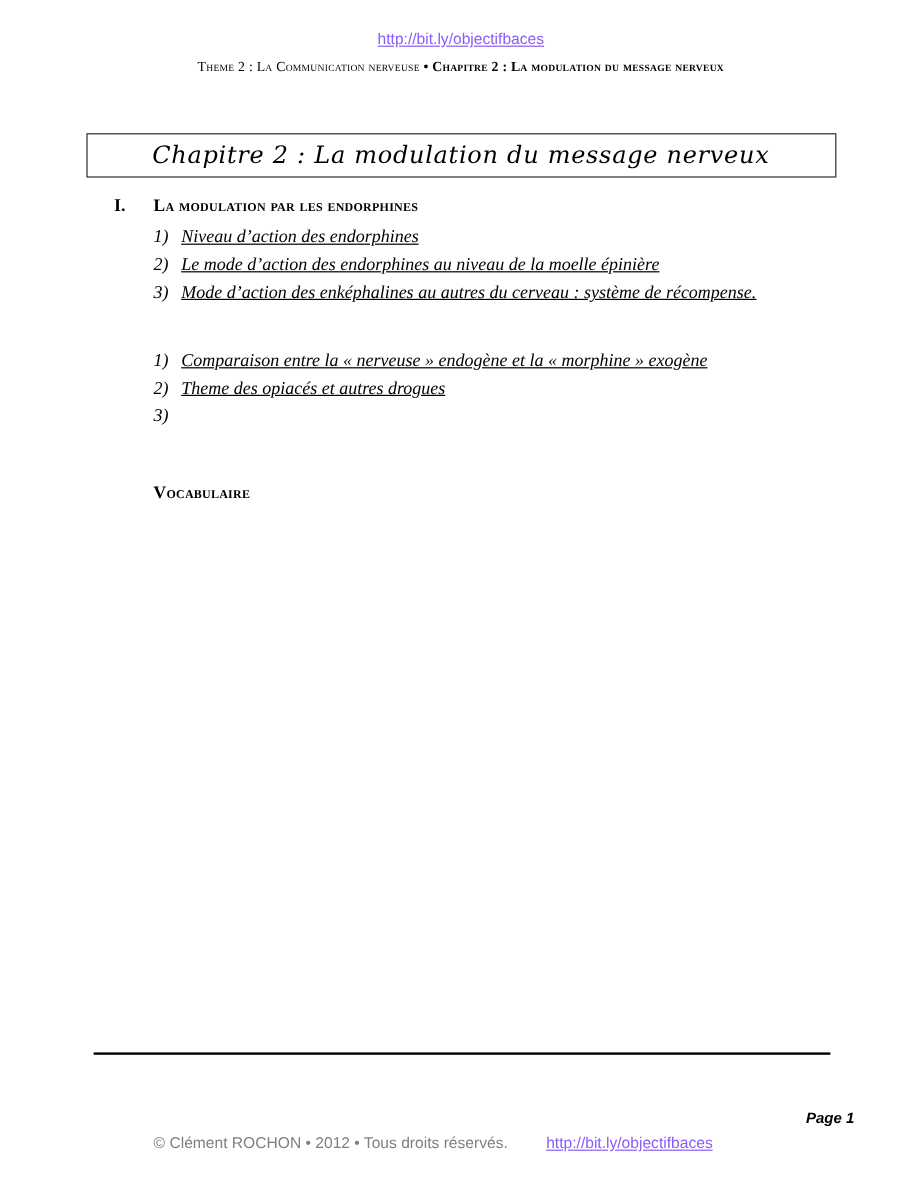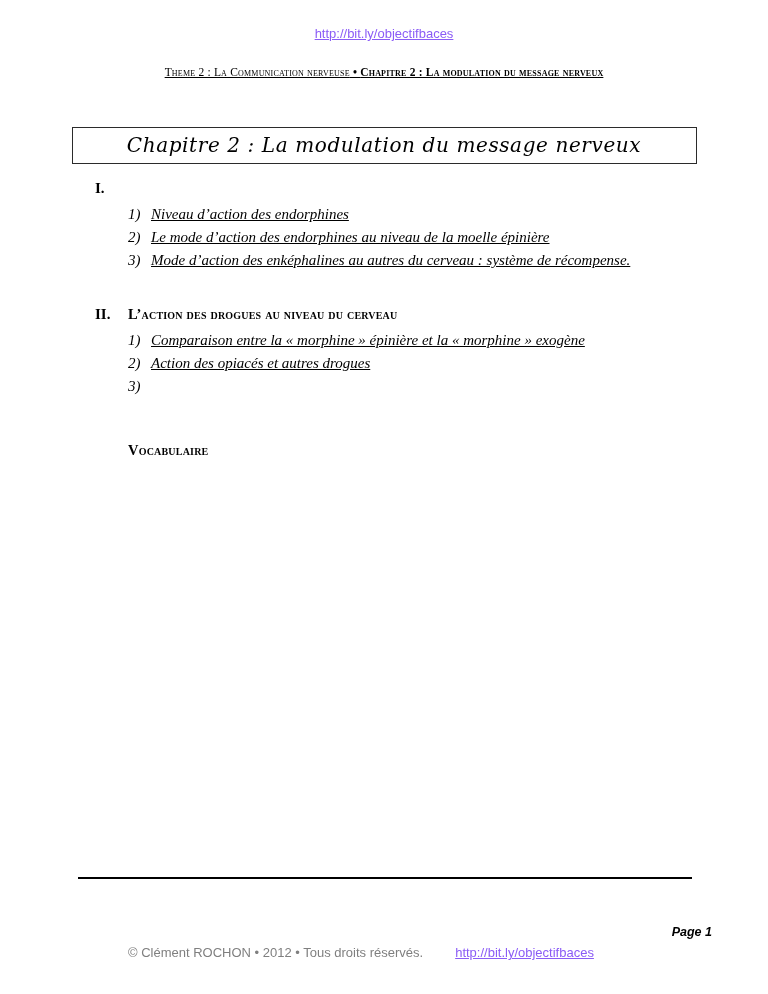--- a/index.html
+++ b/index.html
@@ -19,27 +19,26 @@
   .link {
     color: #8b5cf6;
     text-decoration: underline;
     font-family: "Liberation Sans", sans-serif;
     font-size: 13px;
     cursor: pointer;
   }
 
   
   .header-line {
-    margin-top: 24px;
+    margin-top: 8px;
     text-align: center;
     font-variant: small-caps;
     font-size: 11.5px;
     letter-spacing: 0.2px;
     white-space: nowrap;
-    text-decoration: underline;
   }
   .header-line .bold { font-weight: bold; }
 
   
   .title-box {
     margin: 49px auto 0 auto;
     width: 625px;
     border: 1px solid #2b2b2b;
     padding: 5px 4px 6px 4px;
     text-align: center;
@@ -134,50 +133,47 @@
 
   <div class="title-box">
     <span class="title-text">Chapitre 2 : La modulation du message nerveux</span>
   </div>
 
   <div class="content">
 
     <div class="section section-1">
       <div class="section-heading-row">
         <span class="sec-numeral">I.</span>
+        <span class="sec-heading">La modulation par les endorphines</span>
       </div>
       <div class="items">
         <div class="item">
           <span class="item-num">1)</span>
           <span class="item-text">Niveau d’action des endorphines</span>
         </div>
         <div class="item">
           <span class="item-num">2)</span>
           <span class="item-text">Le mode d’action des endorphines au niveau de la moelle épinière</span>
         </div>
         <div class="item">
           <span class="item-num">3)</span>
           <span class="item-text">Mode d’action des enképhalines au autres du cerveau : système de récompense.</span>
         </div>
       </div>
     </div>
 
     <div class="section section-2">
-      <div class="section-heading-row">
-        <span class="sec-numeral">II.</span>
-        <span class="sec-heading">L’action des drogues au niveau du cerveau</span>
-      </div>
       <div class="items">
         <div class="item">
           <span class="item-num">1)</span>
-          <span class="item-text">Comparaison entre la « morphine » épinière et la « morphine » exogène</span>
+          <span class="item-text">Comparaison entre la « nerveuse » endogène et la « morphine » exogène</span>
         </div>
         <div class="item">
           <span class="item-num">2)</span>
-          <span class="item-text">Action des opiacés et autres drogues</span>
+          <span class="item-text">Theme des opiacés et autres drogues</span>
         </div>
         <div class="item">
           <span class="item-num">3)</span>
         </div>
       </div>
     </div>
 
     <div class="vocab-heading">Vocabulaire</div>
 
   </div>

